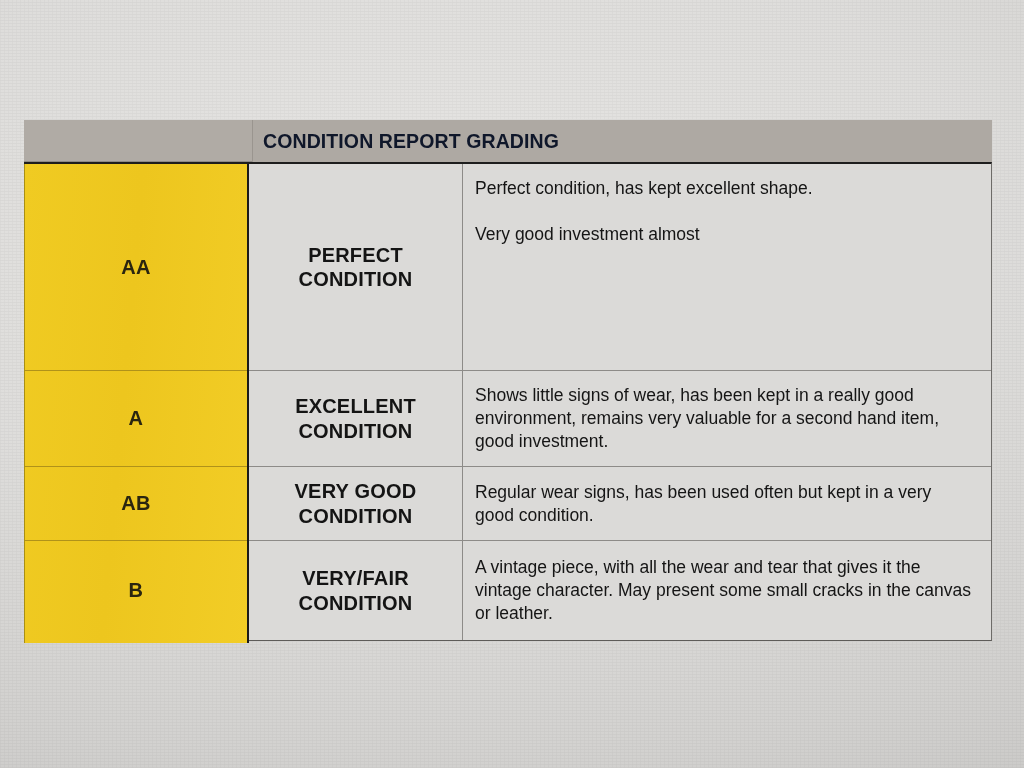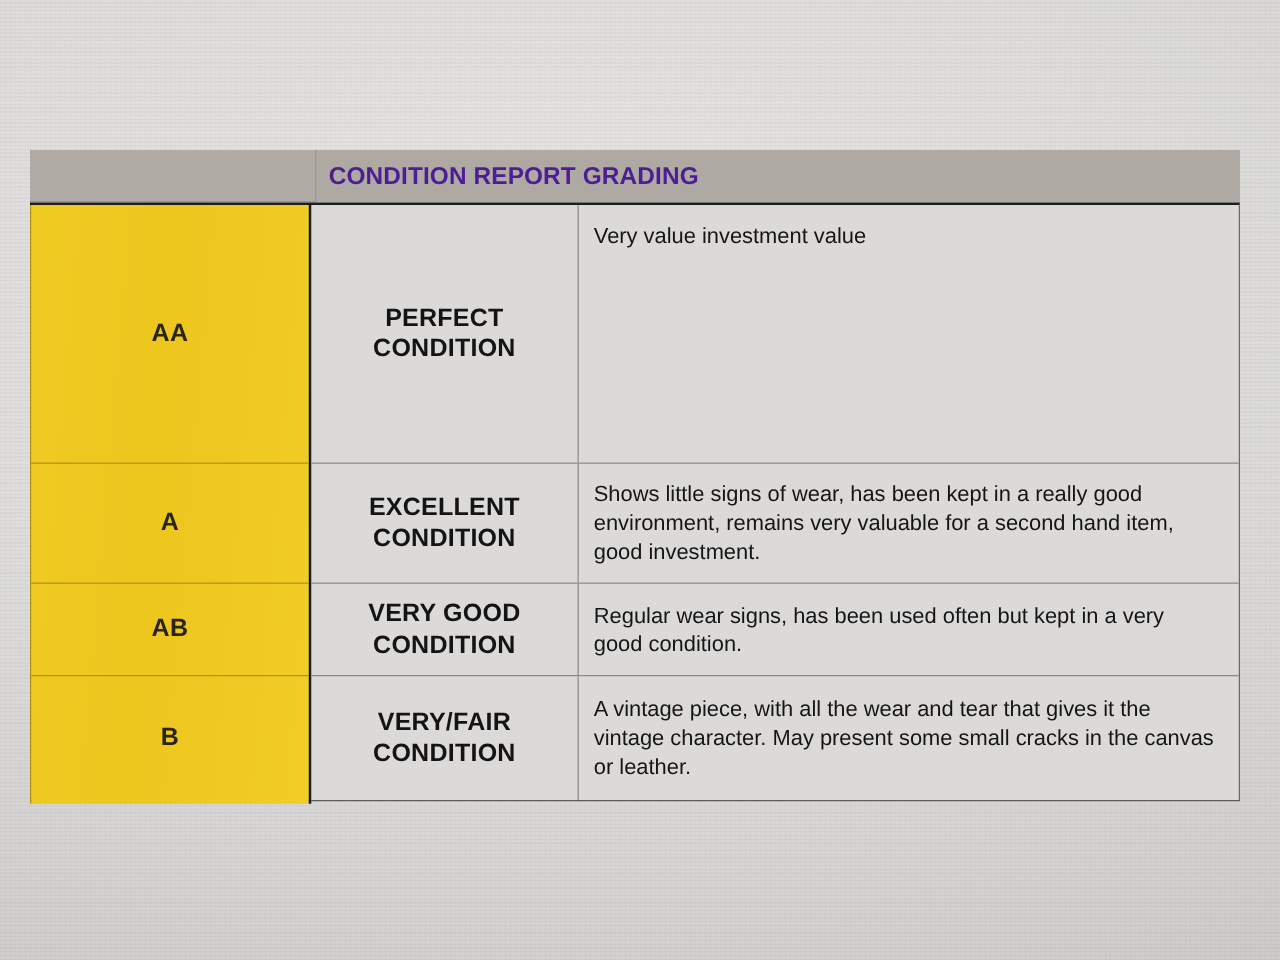--- a/index.html
+++ b/index.html
@@ -57,21 +57,21 @@
     border-left: 1px solid #9a958f;
     display: flex;
     align-items: center;
     padding-left: 10px;
     box-sizing: border-box;
   }
   .header-title-text {
     font-size: 19.5px;
     font-weight: bold;
     letter-spacing: .1px;
-    color: #4c1d95;
+    color: #0f172a;
     white-space: nowrap;
   }
 
   .table-body {
     border-top: 2px solid #1d1d1d;
     border-right: 1px solid #6d6b68;
     border-bottom: 1px solid #5e5c59;
     background: #dbdad8;
     display: flex;
     position: relative;
@@ -202,21 +202,22 @@
     <div class="rows-column">
 
       <div class="data-row row-aa">
         <div class="condition-cell">
           <div class="condition-text">
             <span>PERFECT</span><br>
             <span>CONDITION</span>
           </div>
         </div>
         <div class="description-cell top-aligned">
-          <p class="desc-para">Very value investment value</p>
+          <p class="desc-para">Perfect condition, has kept excellent shape.</p>
+          <p class="desc-para">Very good investment almost</p>
         </div>
       </div>
 
       <div class="data-row row-a">
         <div class="condition-cell">
           <div class="condition-text">
             <span>EXCELLENT</span><br>
             <span>CONDITION</span>
           </div>
         </div>

